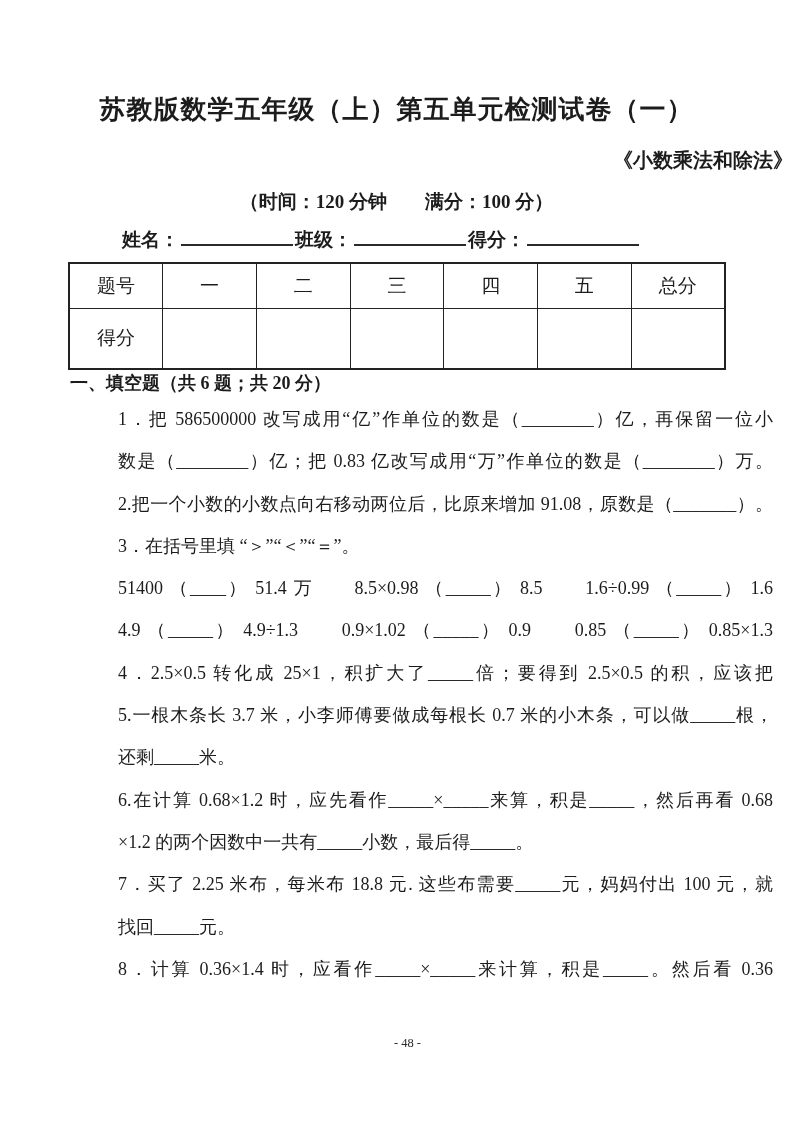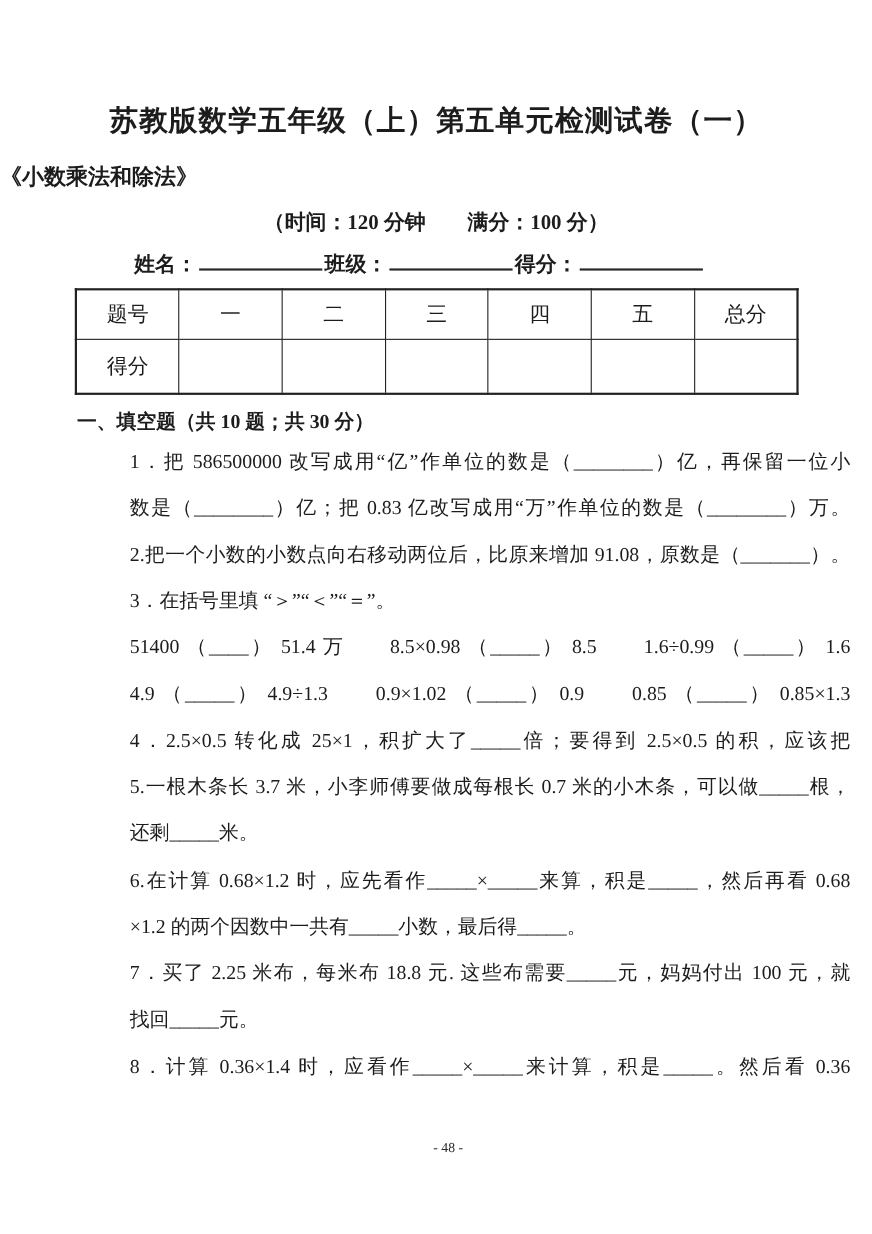--- a/index.html
+++ b/index.html
@@ -17,21 +17,21 @@
     position: absolute;
     top: 92px; left: 0; right: 0;
     text-align: center;
     font-size: 26px;
     font-weight: 700;
     letter-spacing: 1px;
   }
   .subtitle {
     position: absolute;
     top: 147px; left: 0; right: 0;
-    text-align: left;
+    text-align: right;
     font-size: 20px;
     font-weight: 700;
   }
   .meta {
     position: absolute;
     top: 189px; left: 0; right: 0;
     text-align: center;
     font-size: 19px;
     font-weight: 700;
   }
@@ -59,21 +59,21 @@
     border: 2px solid #222;
   }
   .score-table td {
     border: 1px solid #222;
     text-align: center;
     vertical-align: middle;
     font-size: 19px;
     font-weight: 400;
   }
   .score-table tr.head td { height: 45px; }
-  .score-table tr.score td { height: 50px; margin-left: 40px; }
+  .score-table tr.score td { height: 61px; margin-left: 40px; }
   .section-heading {
     position: absolute;
     top: 371px; left: 70px;
     font-size: 18px;
     font-weight: 700;
   }
   .lines {
     position: absolute;
     top: 398px; left: 70px;
     width: 655px;
@@ -125,21 +125,21 @@
       <td></td>
       <td></td>
       <td></td>
       <td></td>
       <td></td>
       <td></td>
     </tr>
   </tbody>
     </table>
 
-  <div class="section-heading">一、填空题（共 10 题；共 30 分）</div>
+  <div class="section-heading">一、填空题（共 6 题；共 20 分）</div>
 
   <div class="lines">
     <div class="line j">1．把 586500000 改写成用“亿”作单位的数是（________）亿，再保留一位小</div>
     <div class="line j">数是（________）亿；把 0.83 亿改写成用“万”作单位的数是（________）万。</div>
     <div class="line j">2.把一个小数的小数点向右移动两位后，比原来增加 91.08，原数是（_______）。</div>
     <div class="line">3．在括号里填 “＞”“＜”“＝”。</div>
     <div class="line j">51400 （____） 51.4 万　　8.5×0.98 （_____） 8.5　　1.6÷0.99 （_____） 1.6</div>
     <div class="line j">4.9 （_____） 4.9÷1.3　　0.9×1.02 （_____） 0.9　　0.85 （_____） 0.85×1.3</div>
     <div class="line j">4．2.5×0.5 转化成 25×1，积扩大了_____倍；要得到 2.5×0.5 的积，应该把</div>
     <div class="line j">5.一根木条长 3.7 米，小李师傅要做成每根长 0.7 米的小木条，可以做_____根，</div>

